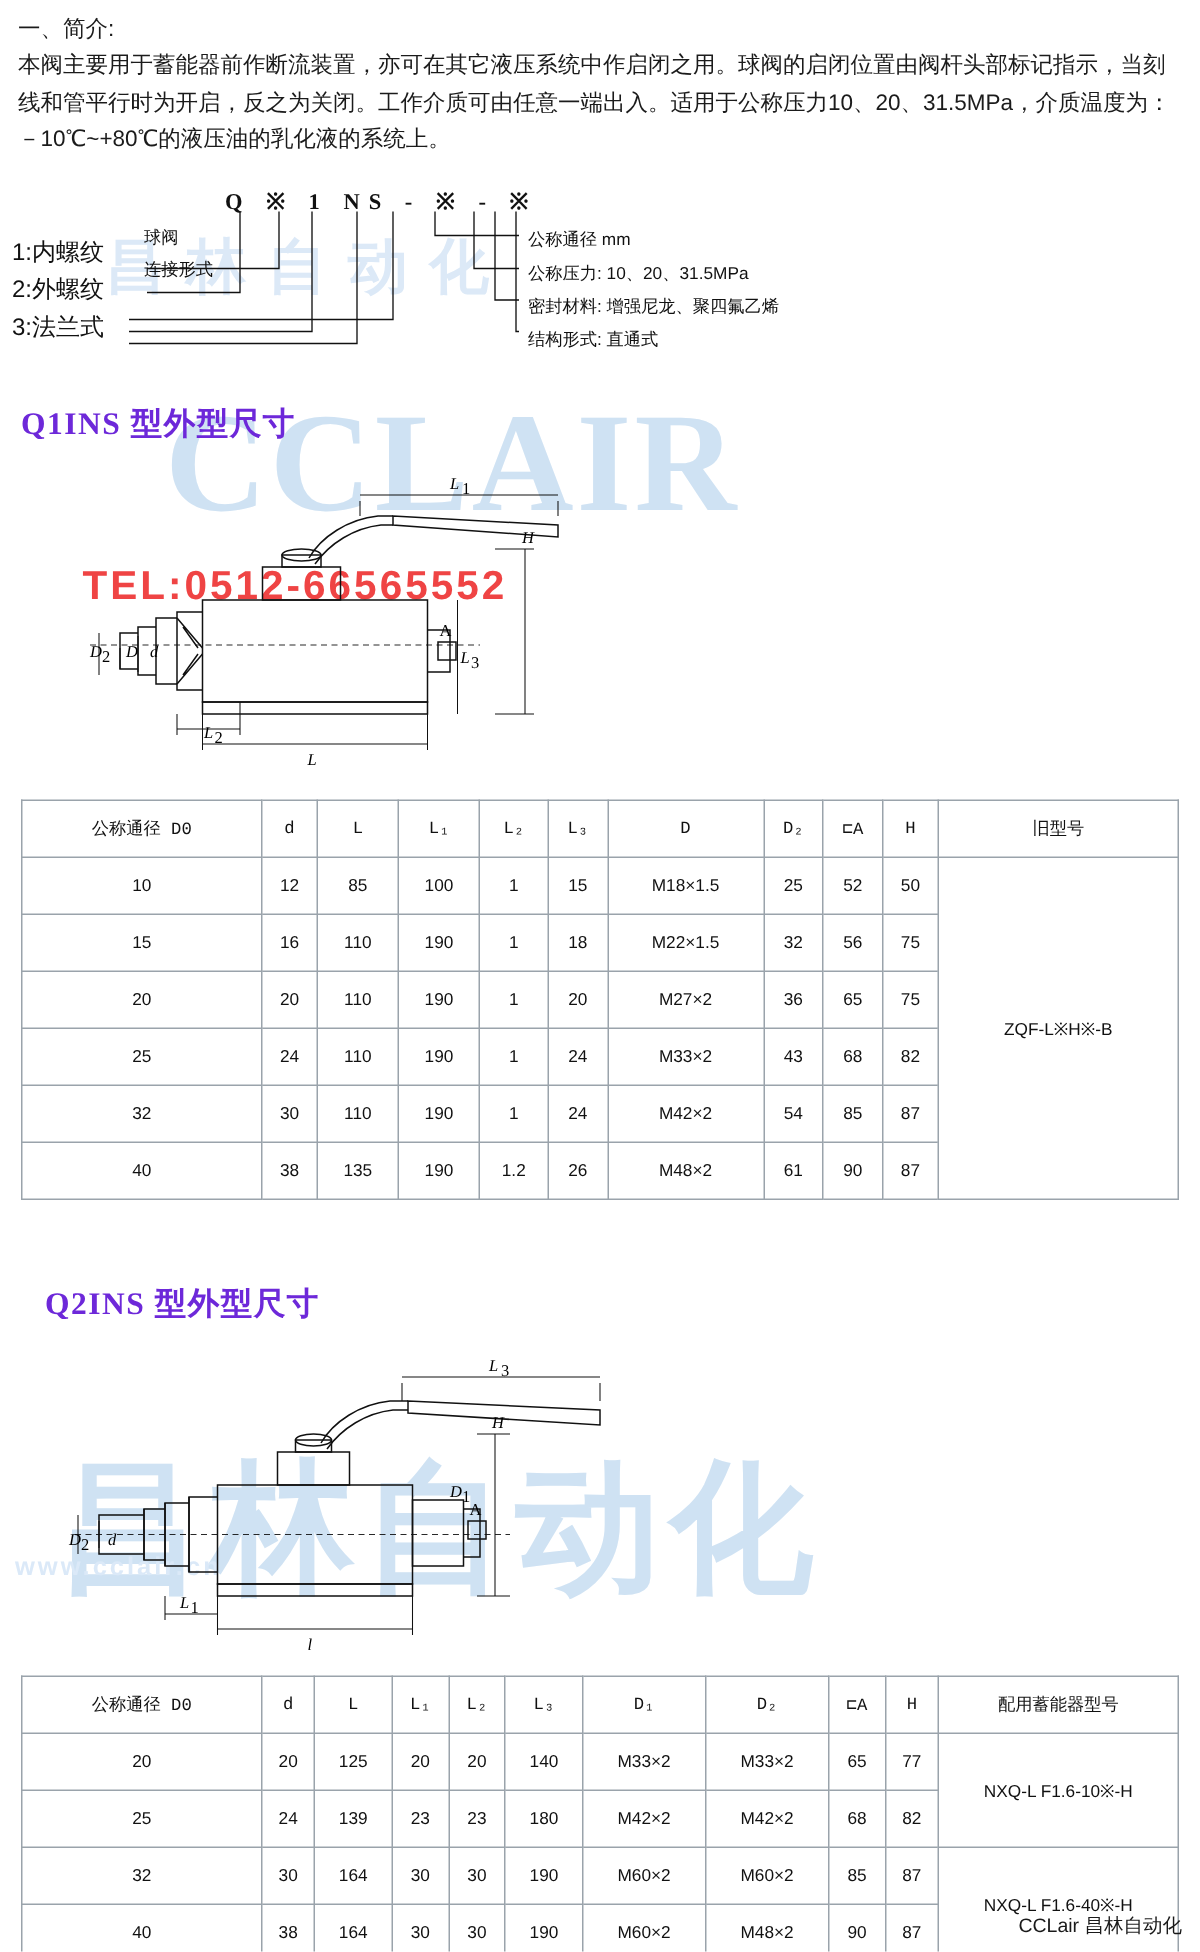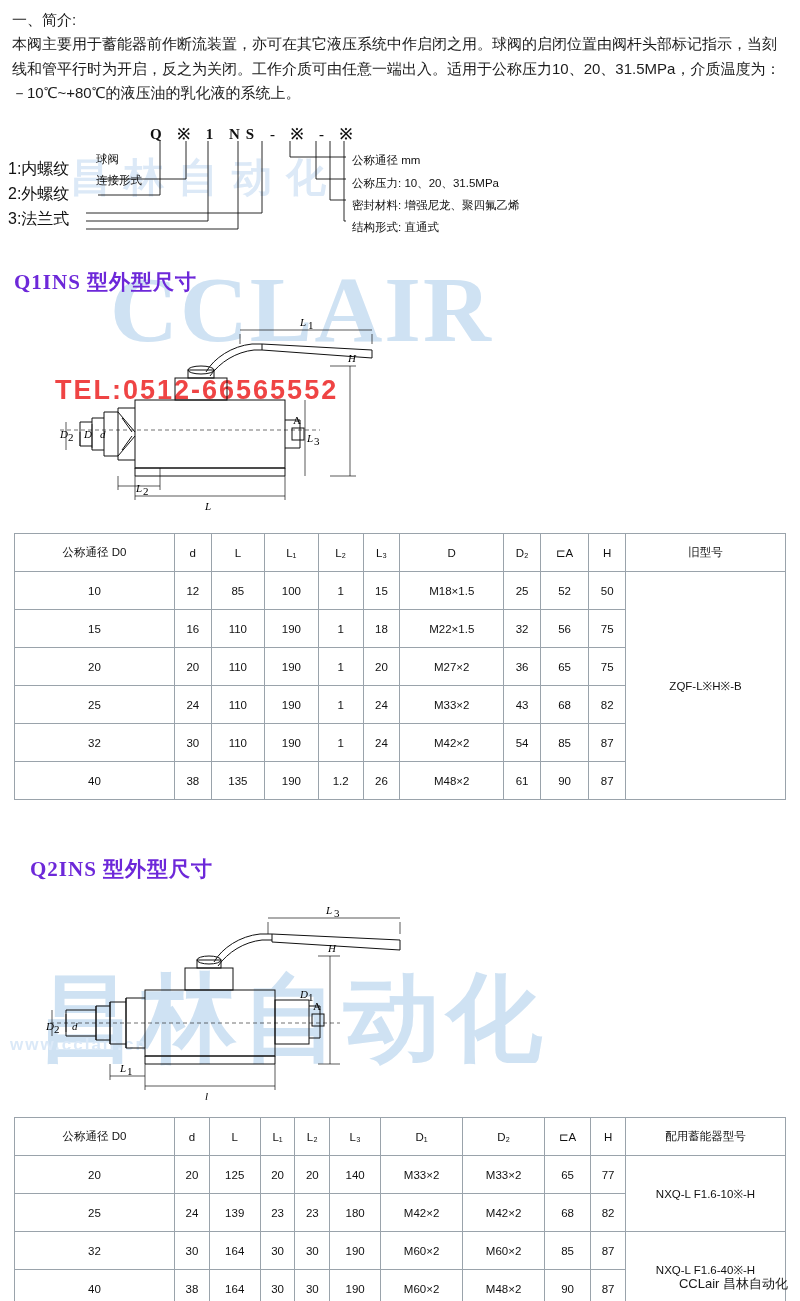--- a/index.html
+++ b/index.html
@@ -135,21 +135,21 @@
   table.dim.t2 { left: 14px; top: 1117px; width: 772px; }
   table.dim th, table.dim td {
     border: 1px solid #9aa3ab;
     text-align: center;
     vertical-align: middle;
     padding: 0;
     height: 38px;
     font-weight: normal;
     color: #111;
   }
-  table.dim th { font-weight: normal; }
+  table.dim th { font-weight: normal; font-family: Liberation Mono, monospace; }
   table.dim .wide { width: 160px; }
   table.dim .lastcol { width: 160px; }
 
   
   .footer {
     position: absolute;
     right: 12px; bottom: 8px;
     font-size: 13px;
     color: #1a1a1a;
   }

